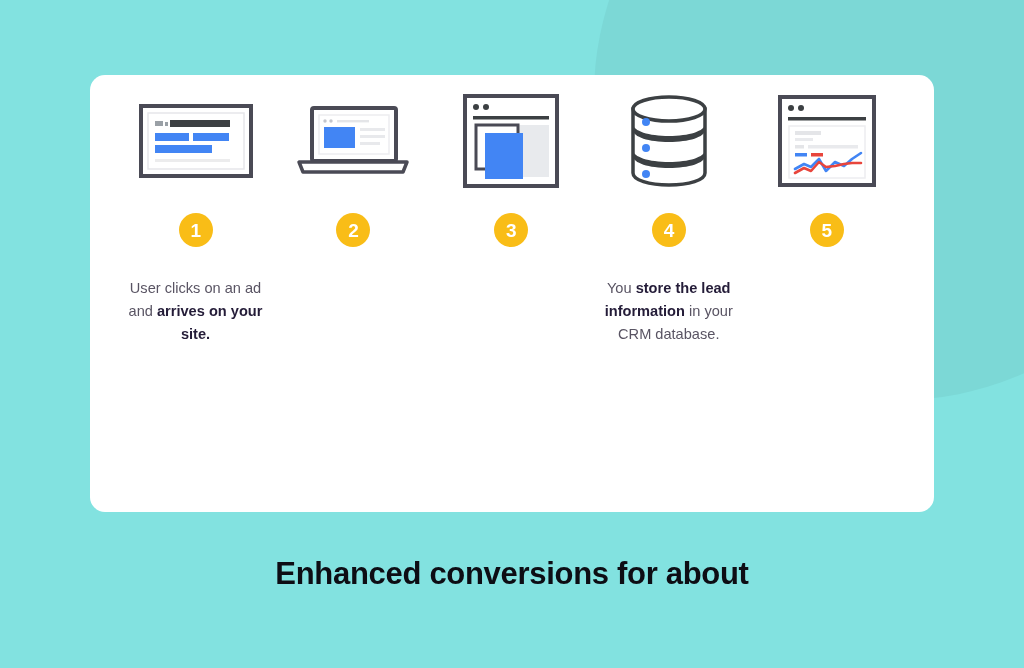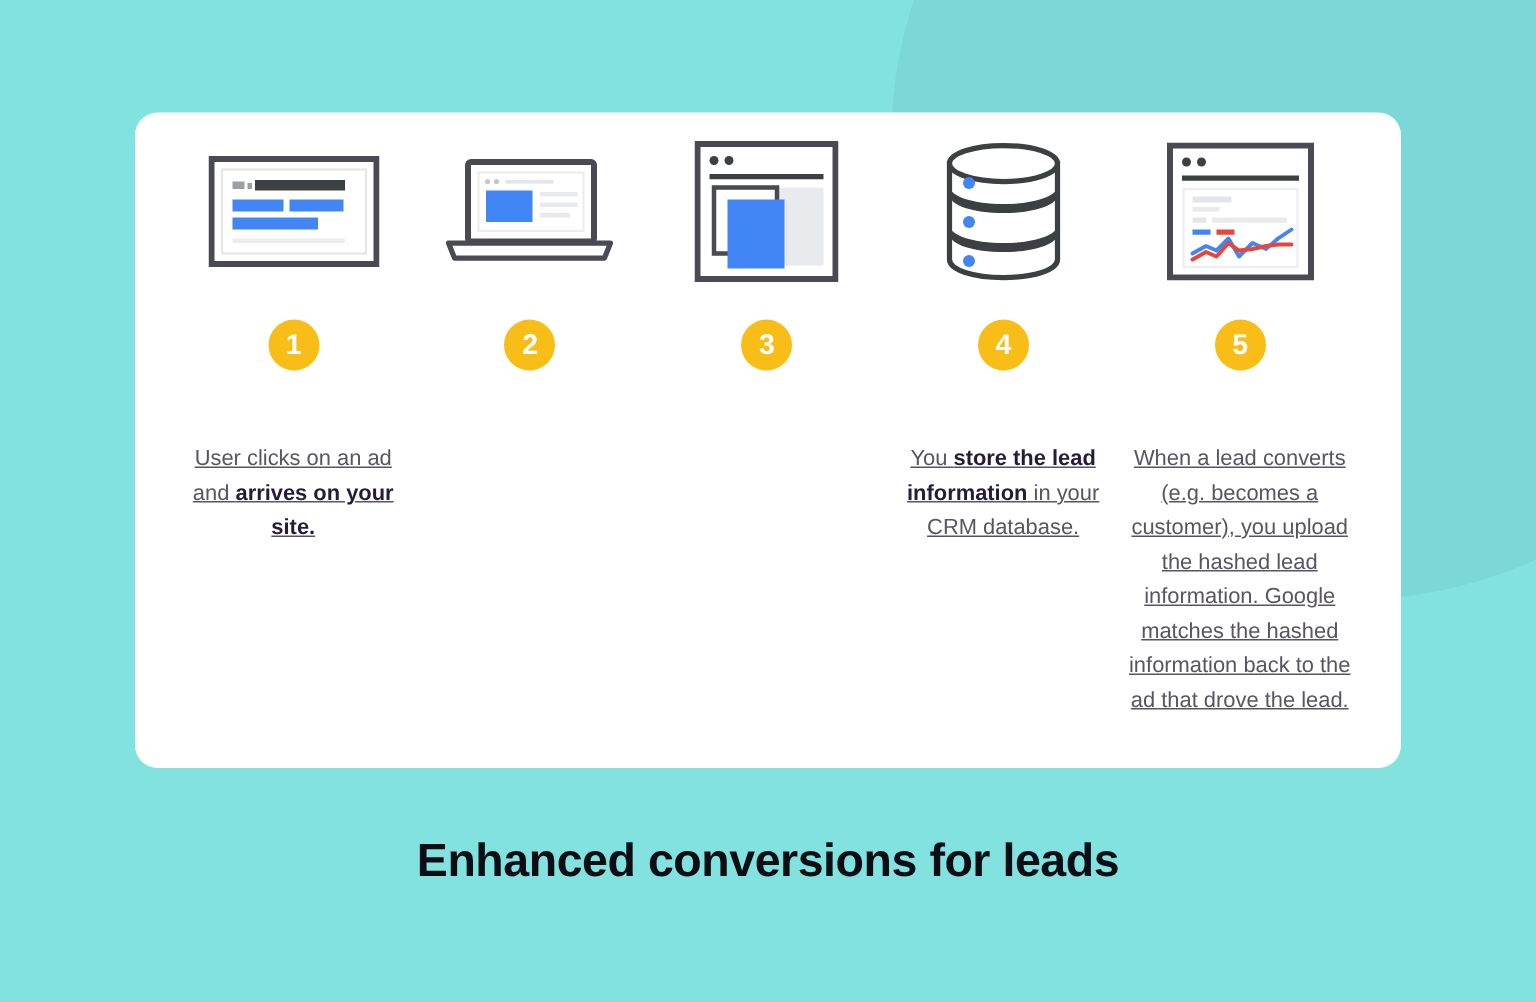--- a/index.html
+++ b/index.html
@@ -68,27 +68,26 @@
     font-size: 19px;
     font-weight: bold;
     display: flex;
     align-items: center;
     justify-content: center;
     margin-top: 22px;
     line-height: 1;
     letter-spacing: -0.5px;
   }
   .desc {
-    margin-top: 48px;
+    margin-top: 30px;
     text-align: center;
     font-size: 14.6px;
     line-height: 23px;
     color: #595463;
     width: 148px;
-    text-decoration: underline;
   }
   .desc b {
     color: #241c38;
     font-weight: bold;
   }
   .title {
     position: absolute;
     left: 0;
     right: 0;
     top: 556px;
@@ -187,20 +186,19 @@
           <rect x="17" y="43" width="18" height="3" fill="#e9eaed"></rect>
           <rect x="17" y="50" width="9" height="3.5" fill="#e4e5e8"></rect>
           <rect x="30" y="50" width="50" height="3.5" fill="#e9eaed"></rect>
           <rect x="17" y="58" width="12" height="3.5" fill="#4285f4"></rect>
           <rect x="33" y="58" width="12" height="3.5" fill="#e8453c"></rect>
           <polyline points="17,74 26,69 33,72 41,64 48,76 57,67 66,71 74,64 83,58" fill="none" stroke="#4285f4" stroke-width="2.6" stroke-linejoin="round" stroke-linecap="round"></polyline>
           <polyline points="17,78 26,73 33,76 41,67 48,72 57,71 66,69 74,68 83,68" fill="none" stroke="#e8453c" stroke-width="2.6" stroke-linejoin="round" stroke-linecap="round"></polyline>
         </svg>
       </div>
       <div class="badge">5</div>
-      <div class="desc">When a lead converts (e.g. becomes a customer), you upload the hashed lead information. Google matches the hashed information back to the ad that drove the lead.</div>
     </div>
 
   </div>
 
-  <div class="title">Enhanced conversions for leads</div>
+  <div class="title">Enhanced conversions for about</div>
 
 </div>
 
 </body></html>

